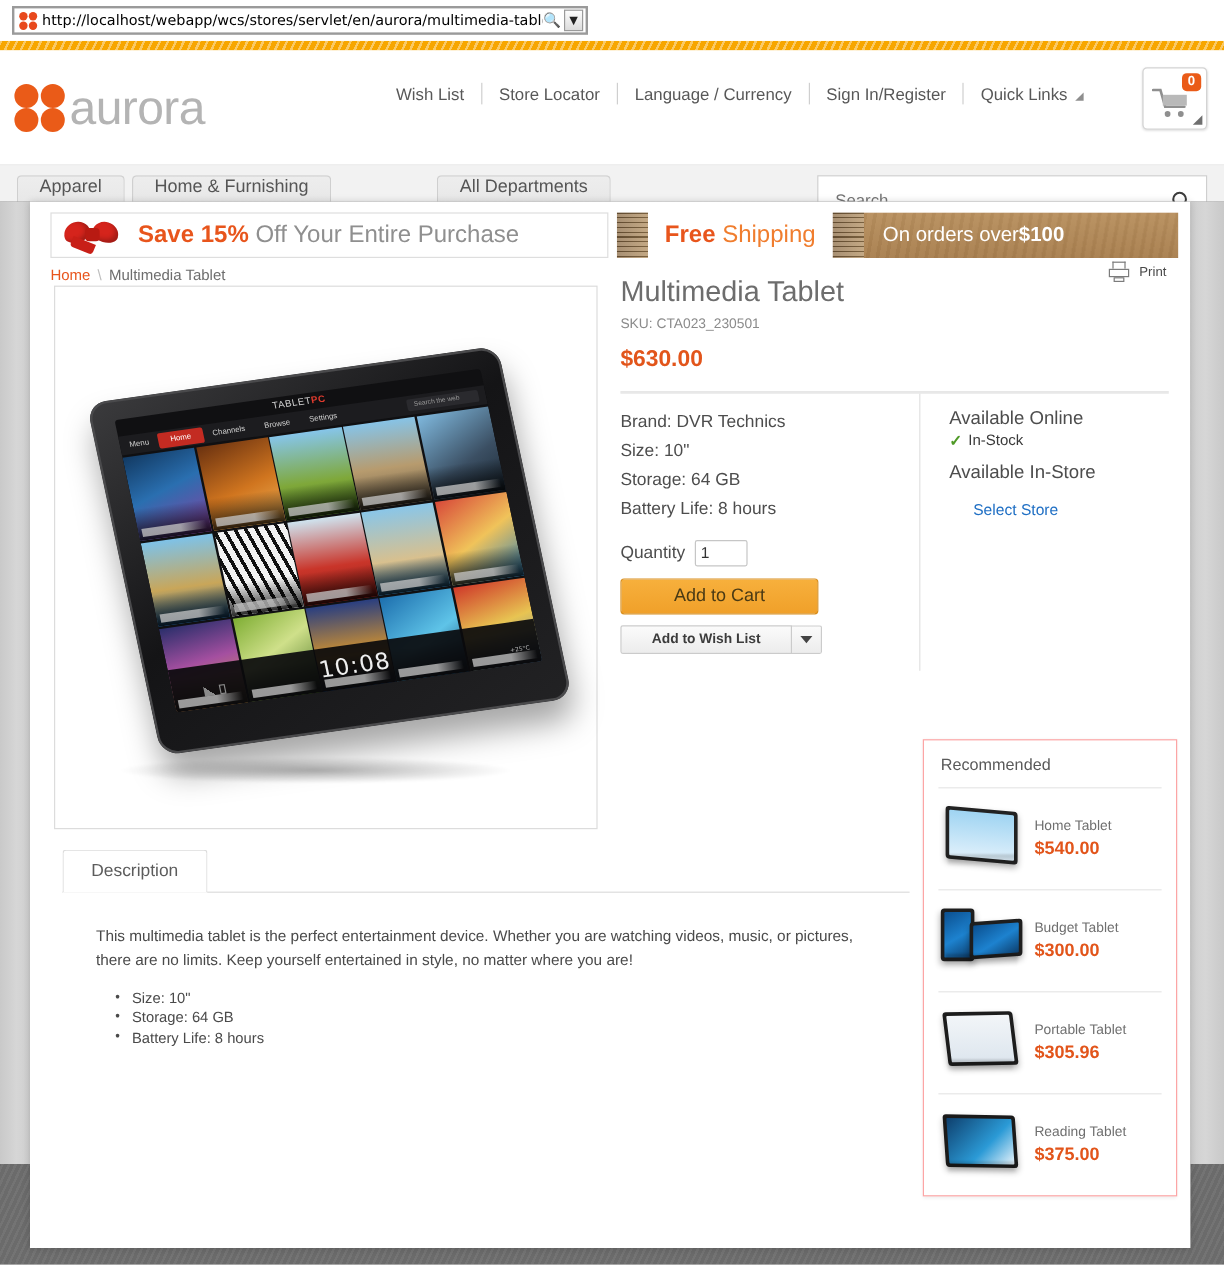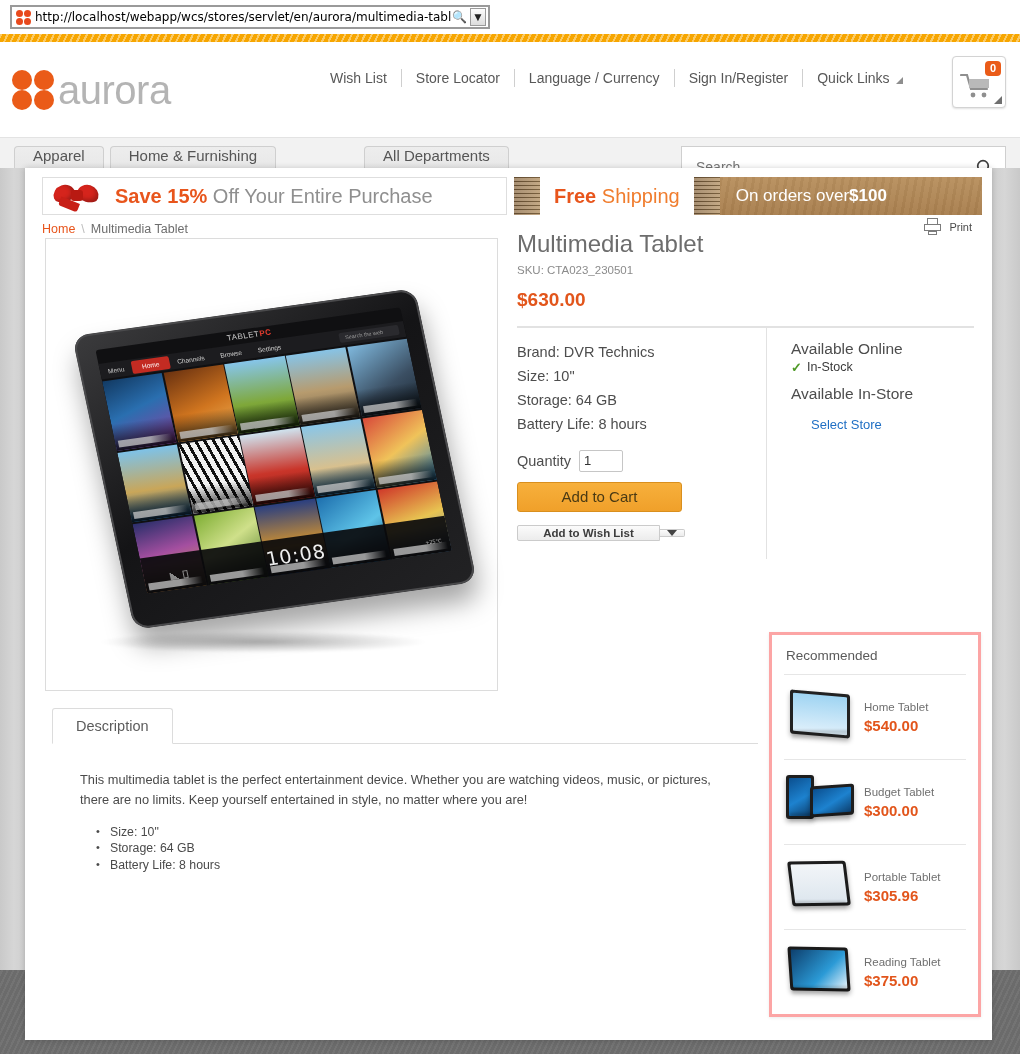--- a/index.html
+++ b/index.html
@@ -291,21 +291,21 @@
     font-size:13px; color:#333; padding:0 4px; font-family:"Liberation Sans",sans-serif;
     outline:none;
   }
   #add-to-cart{
     margin-top:10px; width:165px; height:30px;
     background:linear-gradient(#f7b03c,#f0a02a);
     border:1px solid #d98f1e; border-radius:3px;
     font-size:15px; color:#4a3a14; cursor:pointer;
     font-family:"Liberation Sans",sans-serif;
   }
-  #wish-group{ margin-top:9px; display:flex; width:168px; height:24px;align-items:center; }
+  #wish-group{ margin-top:9px; display:flex; width:168px; height:24px; }
   #add-to-wishlist{
     flex:1; background:linear-gradient(#fbfbfb,#ececec);
     border:1px solid #cbcbcb; border-radius:2px 0 0 2px;
     font-size:11.5px; color:#3c3c3c; cursor:pointer;
     font-family:"Liberation Sans",sans-serif; font-weight:bold;
   }
   #wish-drop{
     width:25px; background:linear-gradient(#fbfbfb,#ececec);
     border:1px solid #cbcbcb; border-left:none; border-radius:0 2px 2px 0;
     display:flex; align-items:center; justify-content:center; cursor:pointer;
@@ -328,22 +328,22 @@
     border-radius:3px 3px 0 0;
   }
   #desc-body{ padding:26px 28px 0 28px; }
   #desc-para{ font-size:12.8px; color:#4a4a4a; line-height:1.55; }
   #desc-list{ margin:14px 0 0 16px; padding:0; list-style:none; }
   #desc-list li{ font-size:12.3px; color:#4a4a4a; line-height:1.35; padding-left:14px; position:relative; }
   #desc-list li::before{ content:"\2022"; position:absolute; left:0; color:#4a4a4a; font-size:11px; }
 
   
   #recommended{
-    position:absolute; right:11px; top:464px; width:212px;
-    border:3px solid #fca5a5; background:#fff; box-shadow:0 1px 3px rgba(0,0,0,.08);
+    position:absolute; right:11px; top:448px; width:212px;
+    border:1px solid #fca5a5; background:#fff; box-shadow:0 1px 3px rgba(0,0,0,.08);
   }
   #rec-title{ font-size:13.5px; color:#5a5a5a; padding:13px 0 11px 14px; }
   .rec-item{ display:flex; align-items:center; border-top:1px solid #e6e6e6; margin:0 12px; padding:11px 0 11px 0; cursor:pointer; }
   .rec-thumb{ width:72px; height:62px; flex:0 0 72px; position:relative; }
   .rec-info{ padding-left:8px; }
   .rec-name{ font-size:11.5px; color:#6f6f6f; }
   .rec-price{ font-size:15px; color:#e2551b; font-weight:bold; margin-top:4px; }
 
   
   .tt{ position:absolute; border-radius:3px; box-shadow:0 3px 5px rgba(0,0,0,.3); }

